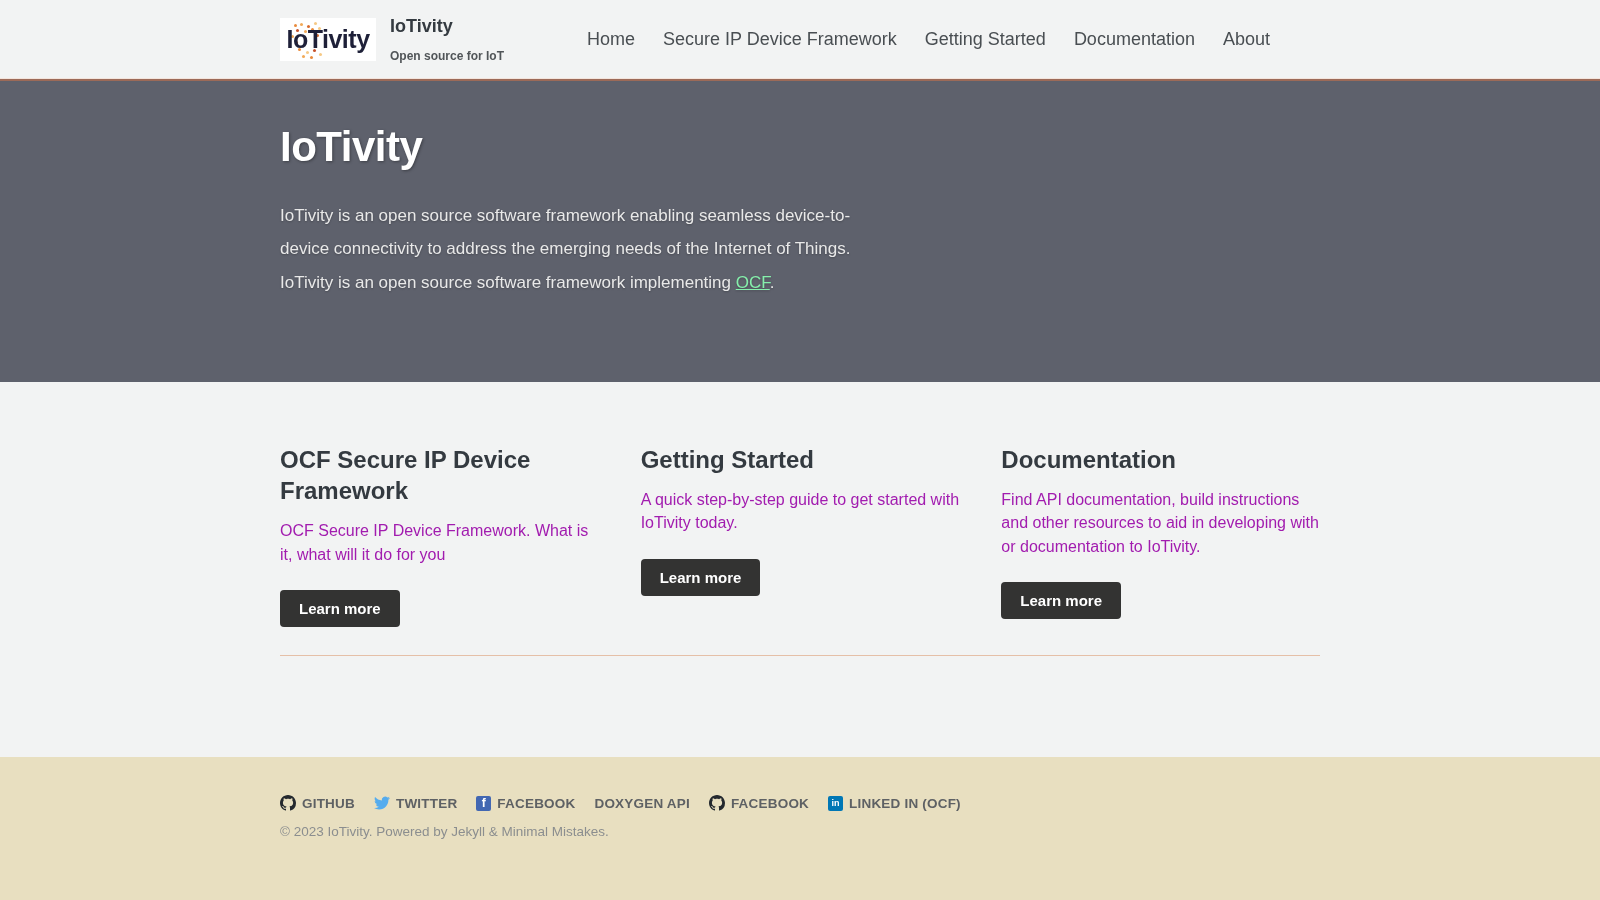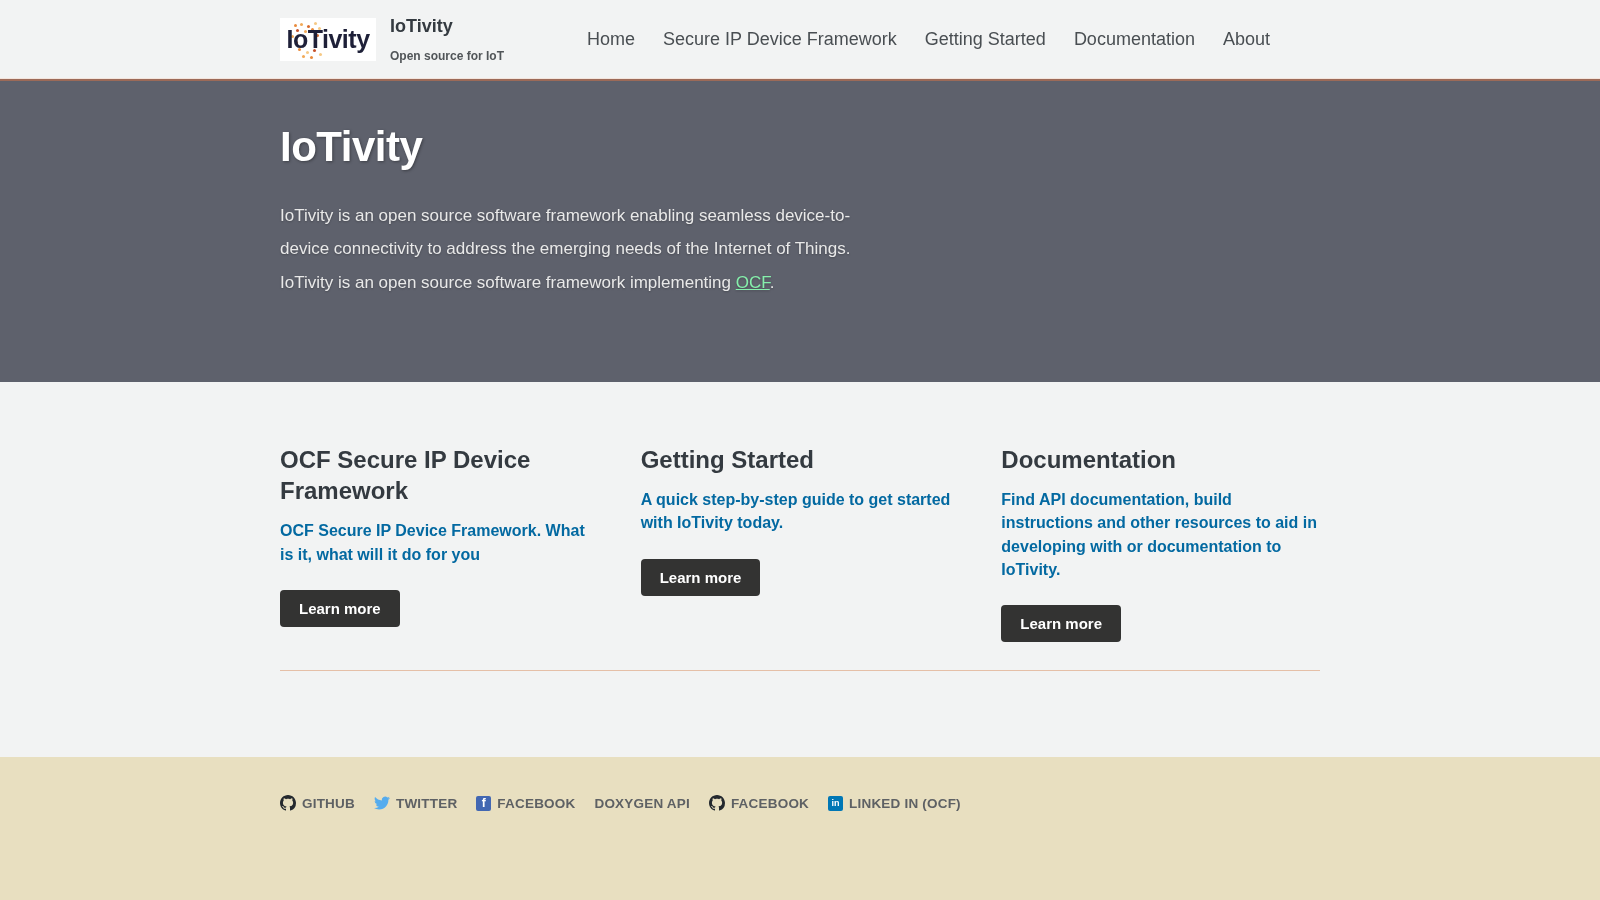--- a/index.html
+++ b/index.html
@@ -53,21 +53,21 @@
     color:#e9e9e9; font-size:17px; line-height:1.97; max-width:604px;
     text-shadow:0 1px 2px rgba(0,0,0,.25);
   }
   .hero-desc a { color:#86efac; text-decoration:underline; cursor:pointer; }
 
   
   .features-section { flex:1; }
   .features-row { display:flex; gap:42px; padding-top:62px; }
   .feature-col { flex:1; min-width:0; }
   .feature-title { font-size:24px; font-weight:bold; color:#343a40; line-height:1.3; margin-bottom:13px; }
-  .feature-text { font-size:16px; line-height:1.45; color:#0369a1;font-weight:bold; }
+  .feature-text { font-size:16px; line-height:1.45; color:#a21caf; }
   .learn-more-btn {
     display:inline-block; margin-top:24px; background:#333332; color:#ffffff;
     font-family:inherit; font-size:15px; font-weight:bold; border:none; border-radius:4px;
     padding:10px 19px; cursor:pointer;text-align:right;
   }
   .section-rule { border:none; border-top:1px solid #e5bfa7; margin-top:28px; }
 
   
   .page-footer { background:#e8dfc0; height:143px; padding-top:38px; }
   .social-row { display:flex; align-items:center; flex-wrap:wrap; }
@@ -185,14 +185,15 @@
       </a>
 
       <a class="social-link">
         <span class="ico">
           <span class="sq-ico li-sq">in</span>
         </span>
         <span>LINKED IN (OCF)</span>
       </a>
 
     </div>
+    <div class="copyright"><span>© 2023 IoTivity. Powered by </span><a>Jekyll</a><span> &amp; </span><a>Minimal Mistakes</a><span>.</span></div>
   </div>
 </footer>
 
 </body></html>

